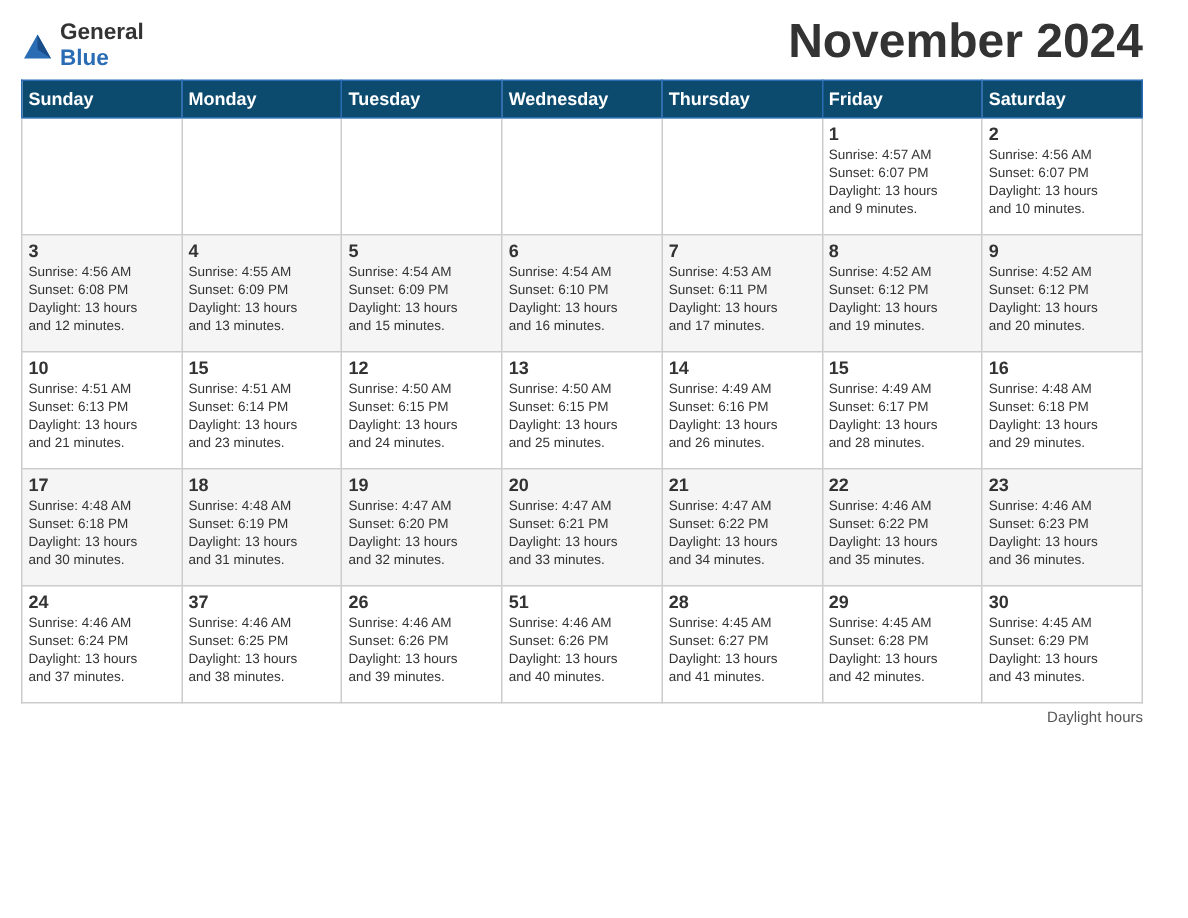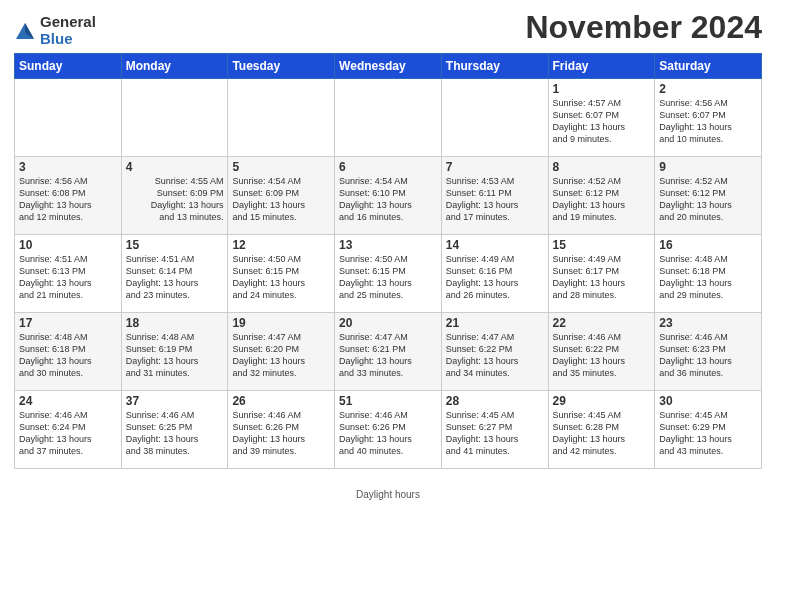--- a/index.html
+++ b/index.html
@@ -59,21 +59,21 @@
     .location-title {
       font-size: 14px;
       color: #555;
     }
     table {
       width: 100%;
       border-collapse: collapse;
       table-layout: fixed;
     }
     thead tr th {
-      background-color: #1d4ed8;
+      background-color: #0c4a6e;
       color: #fff;
       font-size: 12px;
       font-weight: bold;
       padding: 5px 4px;
       text-align: left;
       border: 1px solid #2a6db5;
     }
     tbody tr td {
       border: 1px solid #ccc;
       vertical-align: top;
@@ -158,21 +158,21 @@
         <tr>
           <td>
             <span class="day-num">3</span>
             <div class="day-info" style="white-space: pre-line;">Sunrise: 4:56 AM
 Sunset: 6:08 PM
 Daylight: 13 hours
 and 12 minutes.</div>
           </td>
           <td>
             <span class="day-num">4</span>
-            <div class="day-info" style="white-space: pre-line; text-align: right;">Sunrise: 4:55 AM
+            <div class="day-info" style="white-space: pre-line;">Sunrise: 4:55 AM
 Sunset: 6:09 PM
 Daylight: 13 hours
 and 13 minutes.</div>
           </td>
           <td>
             <span class="day-num">5</span>
             <div class="day-info" style="white-space: pre-line;">Sunrise: 4:54 AM
 Sunset: 6:09 PM
 Daylight: 13 hours
 and 15 minutes.</div>
@@ -355,14 +355,14 @@
             <span class="day-num">30</span>
             <div class="day-info" style="white-space: pre-line;">Sunrise: 4:45 AM
 Sunset: 6:29 PM
 Daylight: 13 hours
 and 43 minutes.</div>
           </td>
         </tr>
       </tbody>
   </table>
 
-  <div style="font-size:10px; color:#555; margin-top:20px; text-align:center;">Daylight hours</div>
+  <div style="font-size:10px; color:#555; margin-top:4px; text-align:right;">Daylight hours</div>
 </div>
 
 </body></html>

